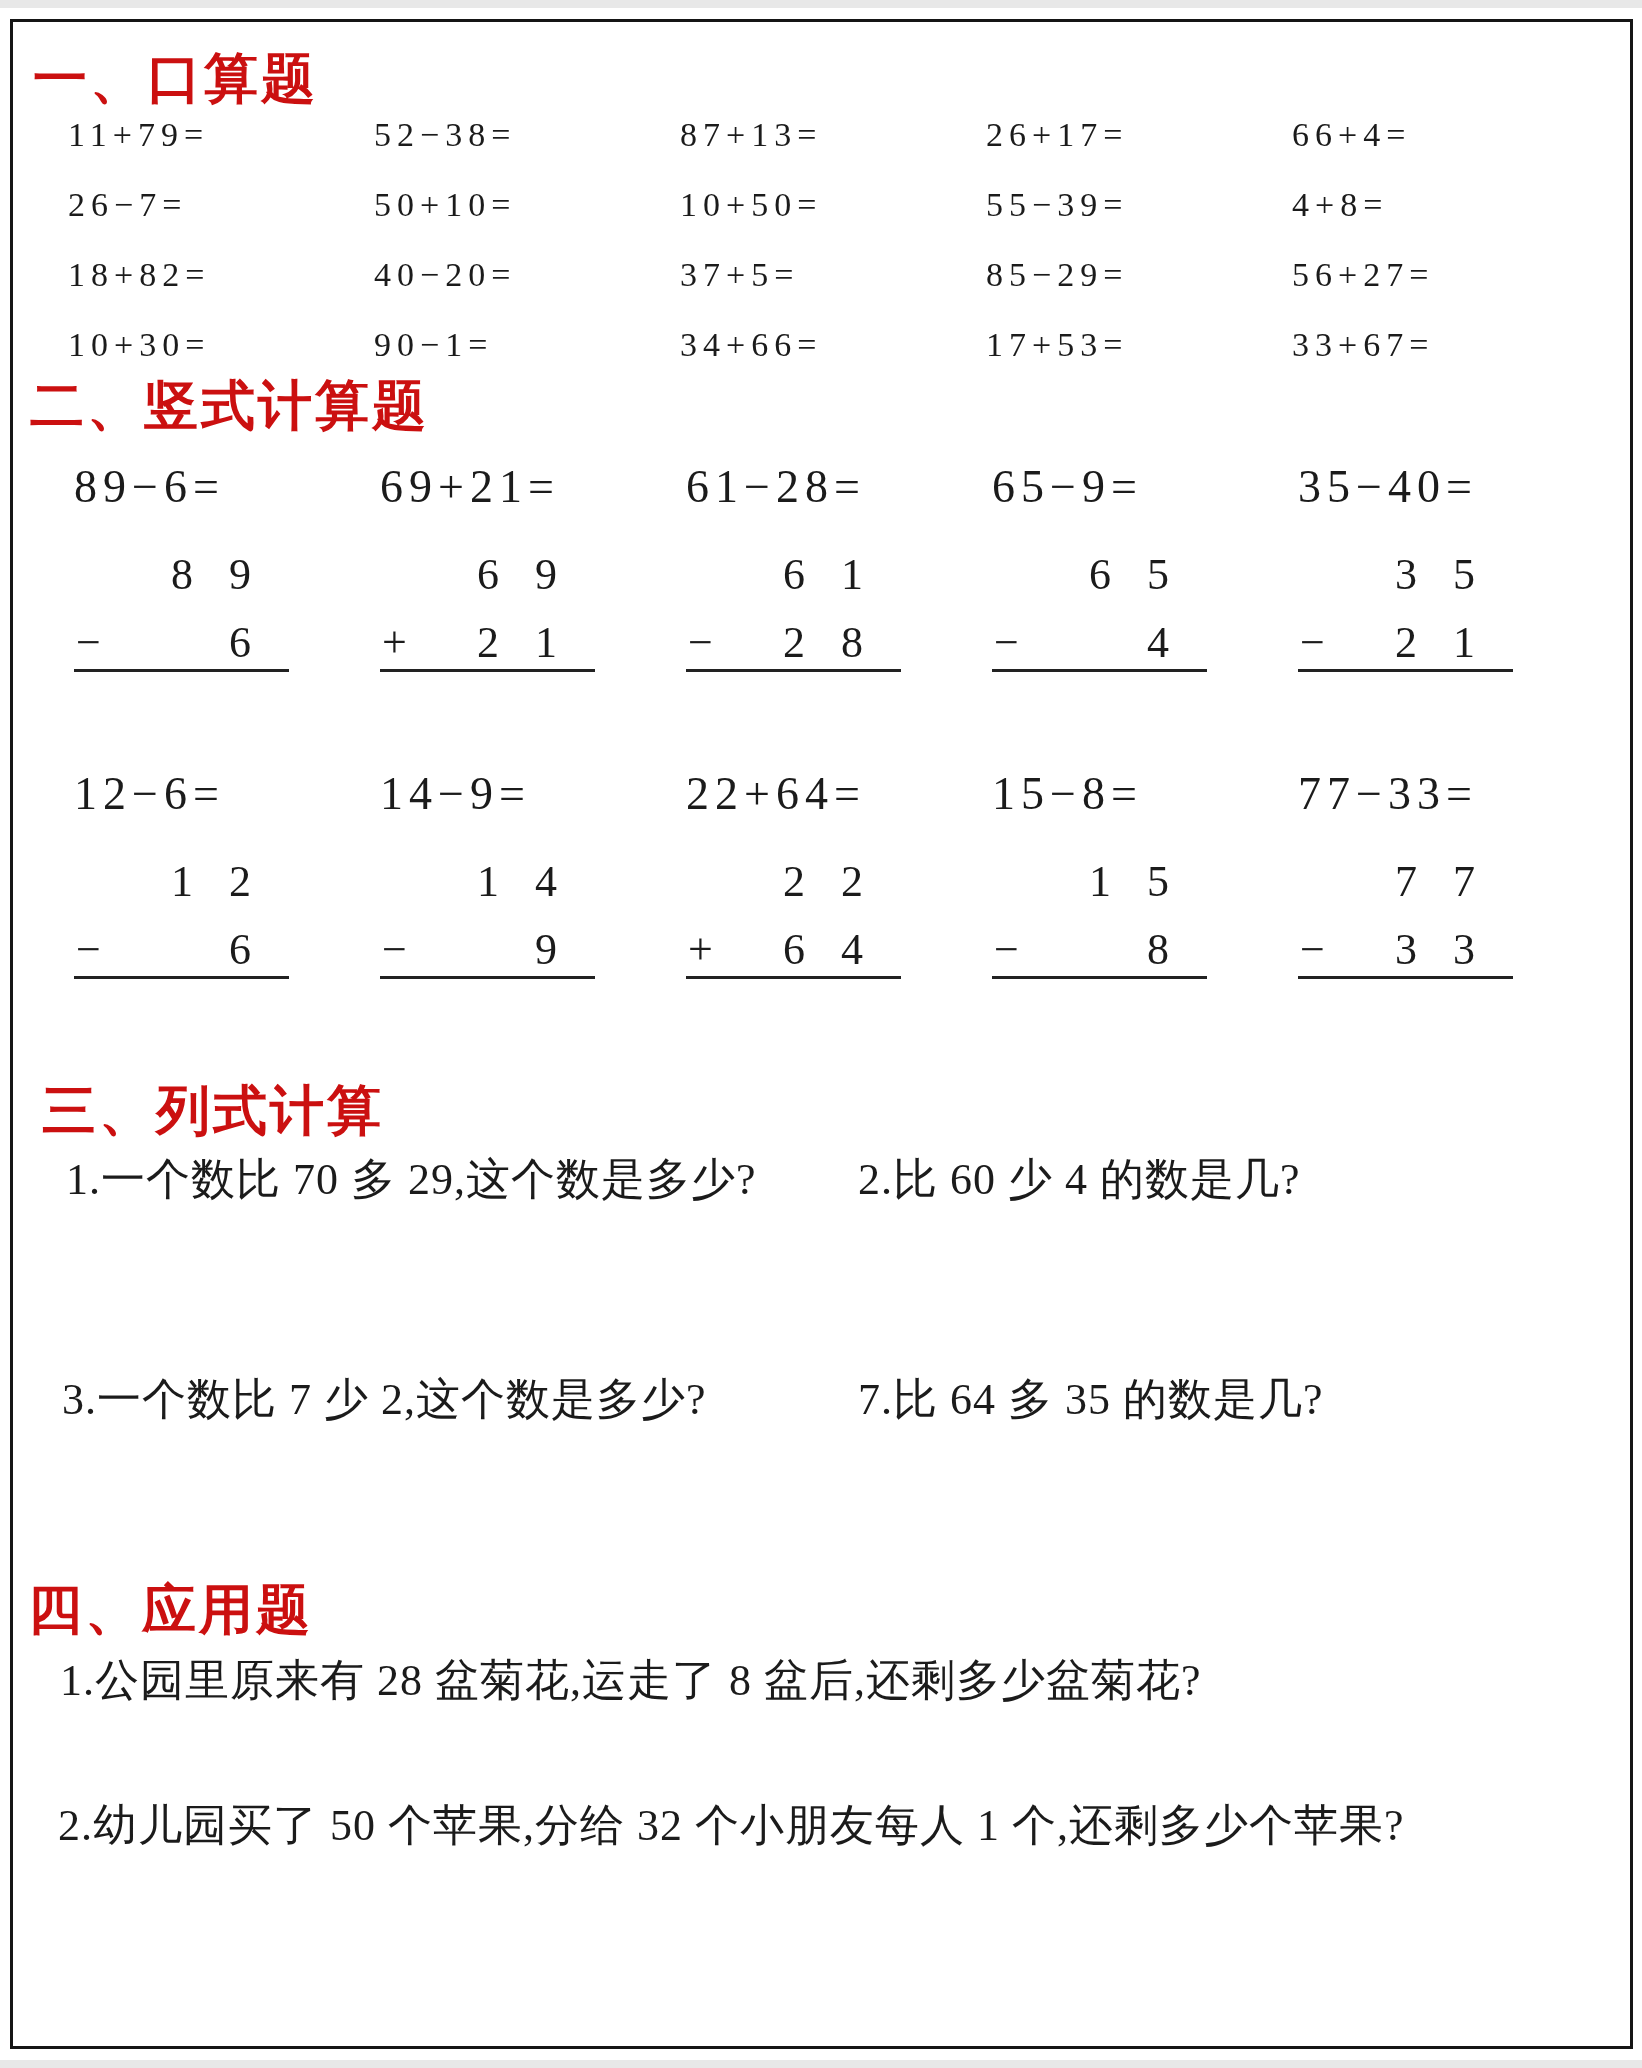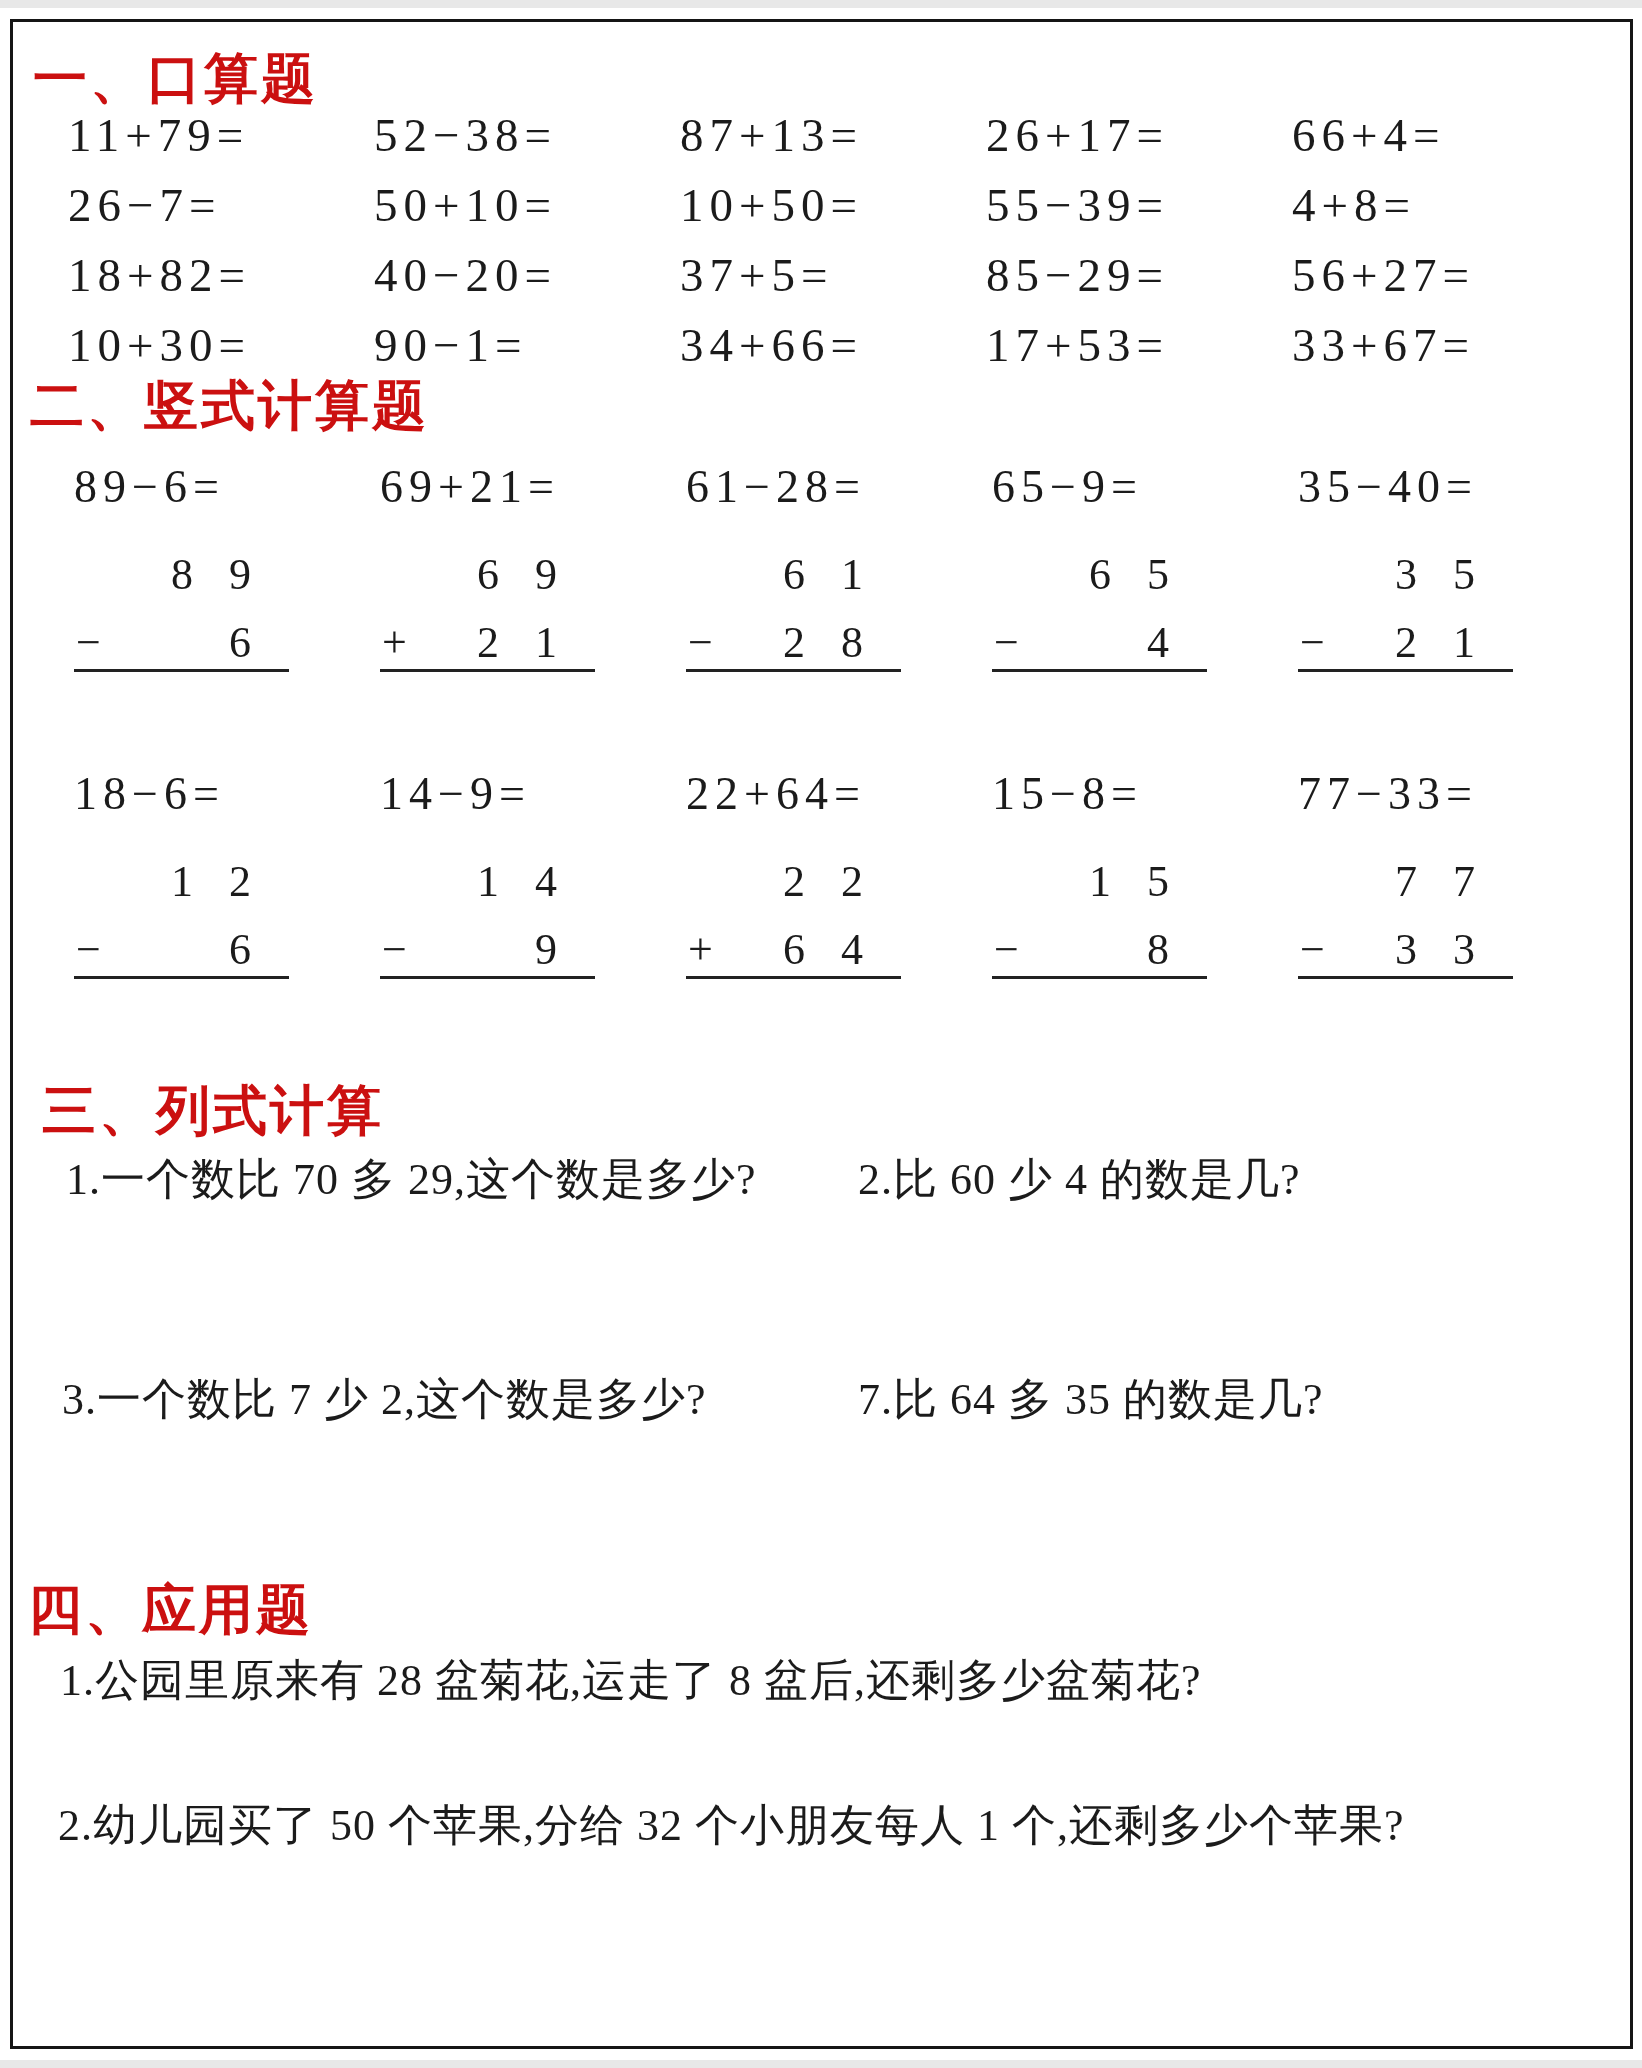--- a/index.html
+++ b/index.html
@@ -28,21 +28,21 @@
     font-size:54px;line-height:54px;font-weight:bold;
     letter-spacing:3px;color:var(--accent);
     white-space:nowrap;
   }
   
   .oral-grid{
     position:absolute;left:68px;top:92px;
     display:grid;grid-template-columns:repeat(5,306px);
   }
   .oral{
-    font-size:47px;line-height:70px;letter-spacing:6px;
+    font-size:34px;line-height:70px;letter-spacing:6px;
     white-space:nowrap;
   }
   
   .vrow{
     position:absolute;left:68px;
     display:grid;grid-template-columns:repeat(5,306px);
   }
   .vprob{position:relative;}
   .veq{
     font-size:46px;line-height:48px;letter-spacing:6px;
@@ -173,21 +173,21 @@
           <span class="vop">−</span>
           <span class="vd">2</span>
           <span class="vd">1</span>
         </div>
       </div>
     </div>
   </div>
 
   <div class="vrow" style="top:762px">
     <div class="vprob">
-      <div class="veq">18−6=</div>
+      <div class="veq">12−6=</div>
       <div class="vstack">
         <div class="vtop">
           <span class="vd">1</span>
           <span class="vd">2</span>
         </div>
         <div class="vbot">
           <span class="vop">−</span>
           <span class="vd"></span>
           <span class="vd">6</span>
         </div>

